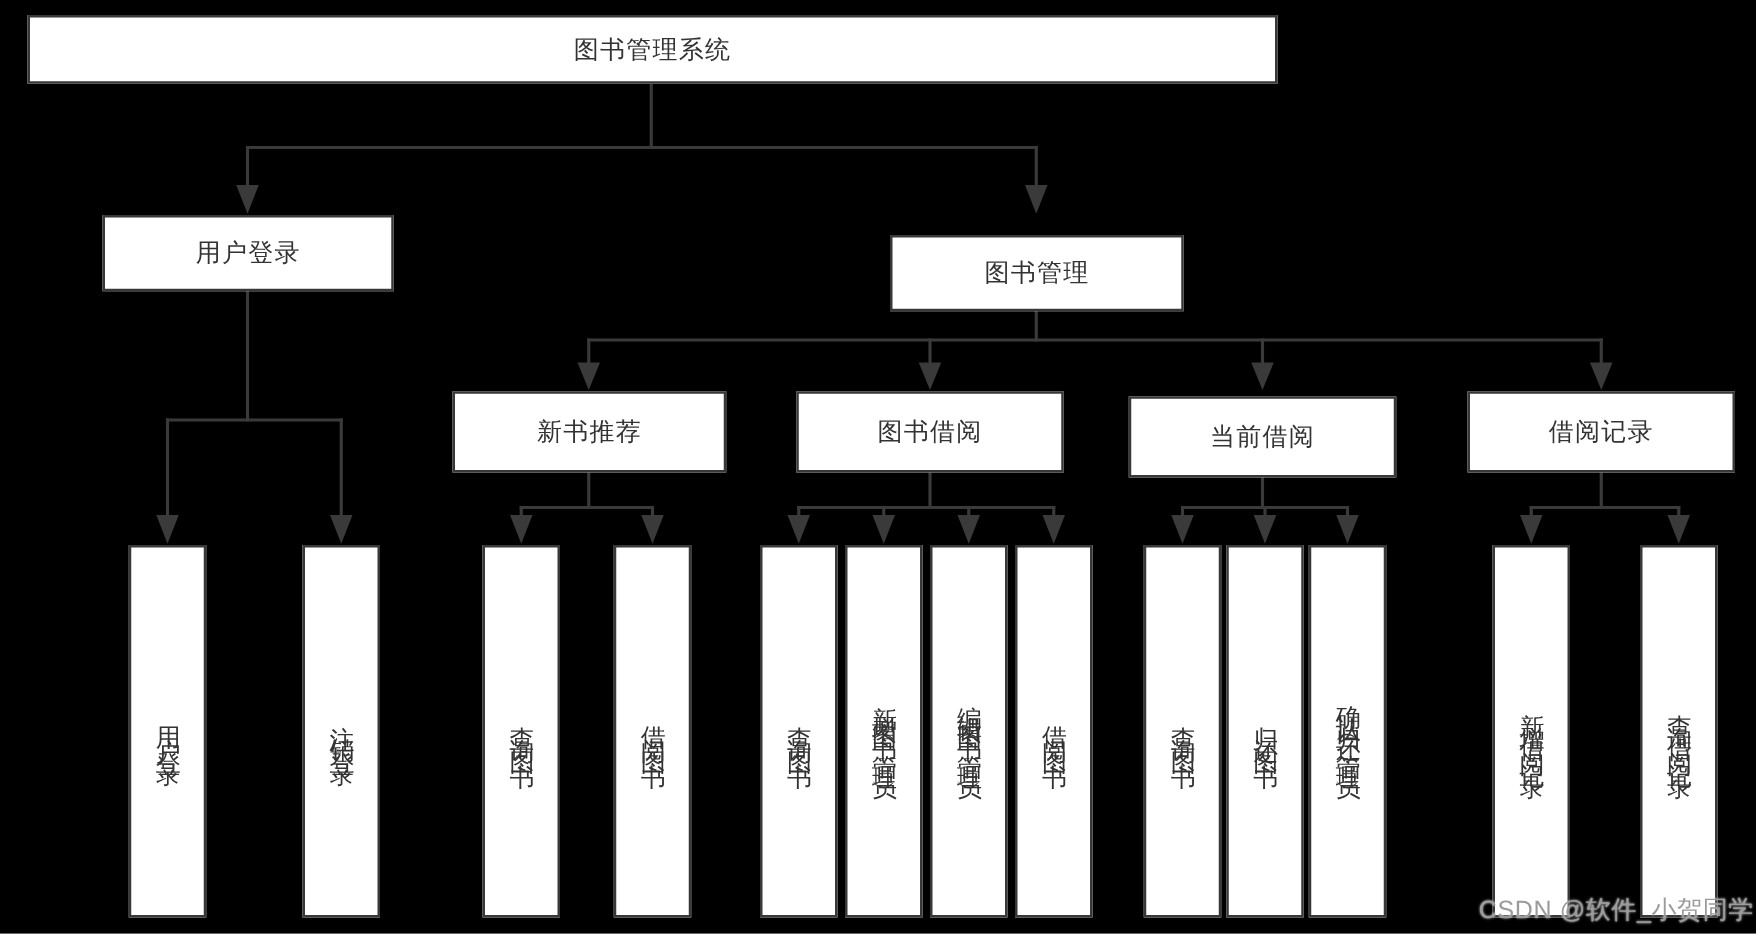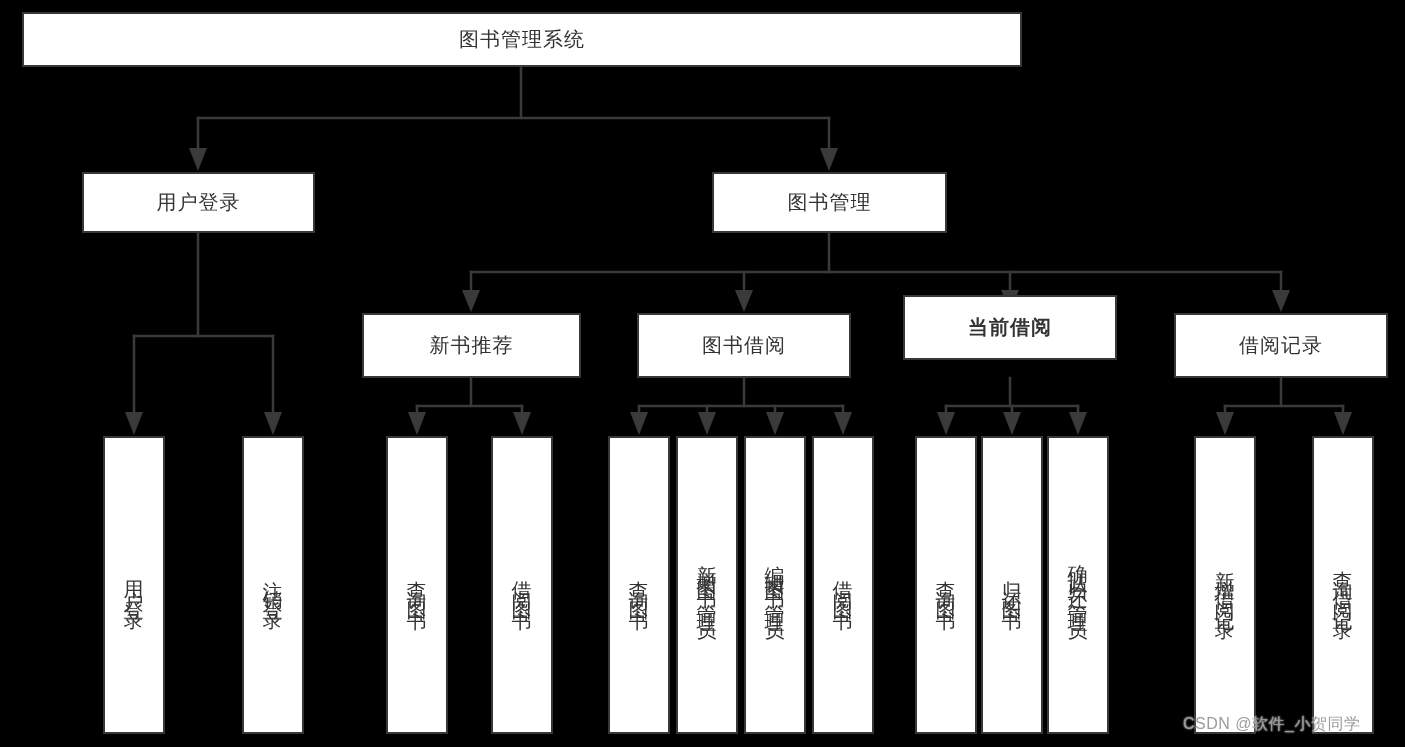--- a/index.html
+++ b/index.html
@@ -29,21 +29,21 @@
     writing-mode:vertical-rl;
     text-orientation:mixed;
     letter-spacing:10px;
     line-height:1;
     white-space:nowrap;
   }
   .vnode.long .vtext{letter-spacing:8px;}
   .watermark{
     position:absolute;
     left:1183px;top:714px;
-    font-size:16px;
+    font-size:20px;
     color:#9b9b9b;
     letter-spacing:0.5px;
     text-shadow:0 0 2px #ffffff;
     white-space:nowrap;
   }
 </style>
 </head>
 <body>
 
 <div id="canvas">
@@ -124,31 +124,31 @@
     </g>
   </svg>
 
   <div class="node hnode" style="left:22px;top:12px;width:1000px;height:55px;">
     <span>图书管理系统</span>
   </div>
 
   <div class="node hnode" style="left:82px;top:172px;width:233px;height:61px;">
     <span>用户登录</span>
   </div>
-  <div class="node hnode" style="left:712px;top:172px;width:235px;height:61px;text-align:right;">
+  <div class="node hnode" style="left:712px;top:188px;width:235px;height:61px;text-align:right;">
     <span>图书管理</span>
   </div>
 
   <div class="node hnode" style="left:637px;top:313px;width:214px;height:65px;">
     <span>图书借阅</span>
   </div>
   <div class="node hnode" style="left:362px;top:313px;width:219px;height:65px;">
     <span>新书推荐</span>
   </div>
-  <div class="node hnode" style="left:903px;top:295px;width:214px;height:65px;font-weight:bold;">
+  <div class="node hnode" style="left:903px;top:317px;width:214px;height:65px;">
     <span>当前借阅</span>
   </div>
   <div class="node hnode" style="left:1174px;top:313px;width:214px;height:65px;justify-content:center;">
     <span>借阅记录</span>
   </div>
 
   <div class="node vnode" style="left:103px;top:436px;width:62px;height:298px;">
     <span class="vtext">用户登录</span>
   </div>
   <div class="node vnode" style="left:242px;top:436px;width:62px;height:298px;">

